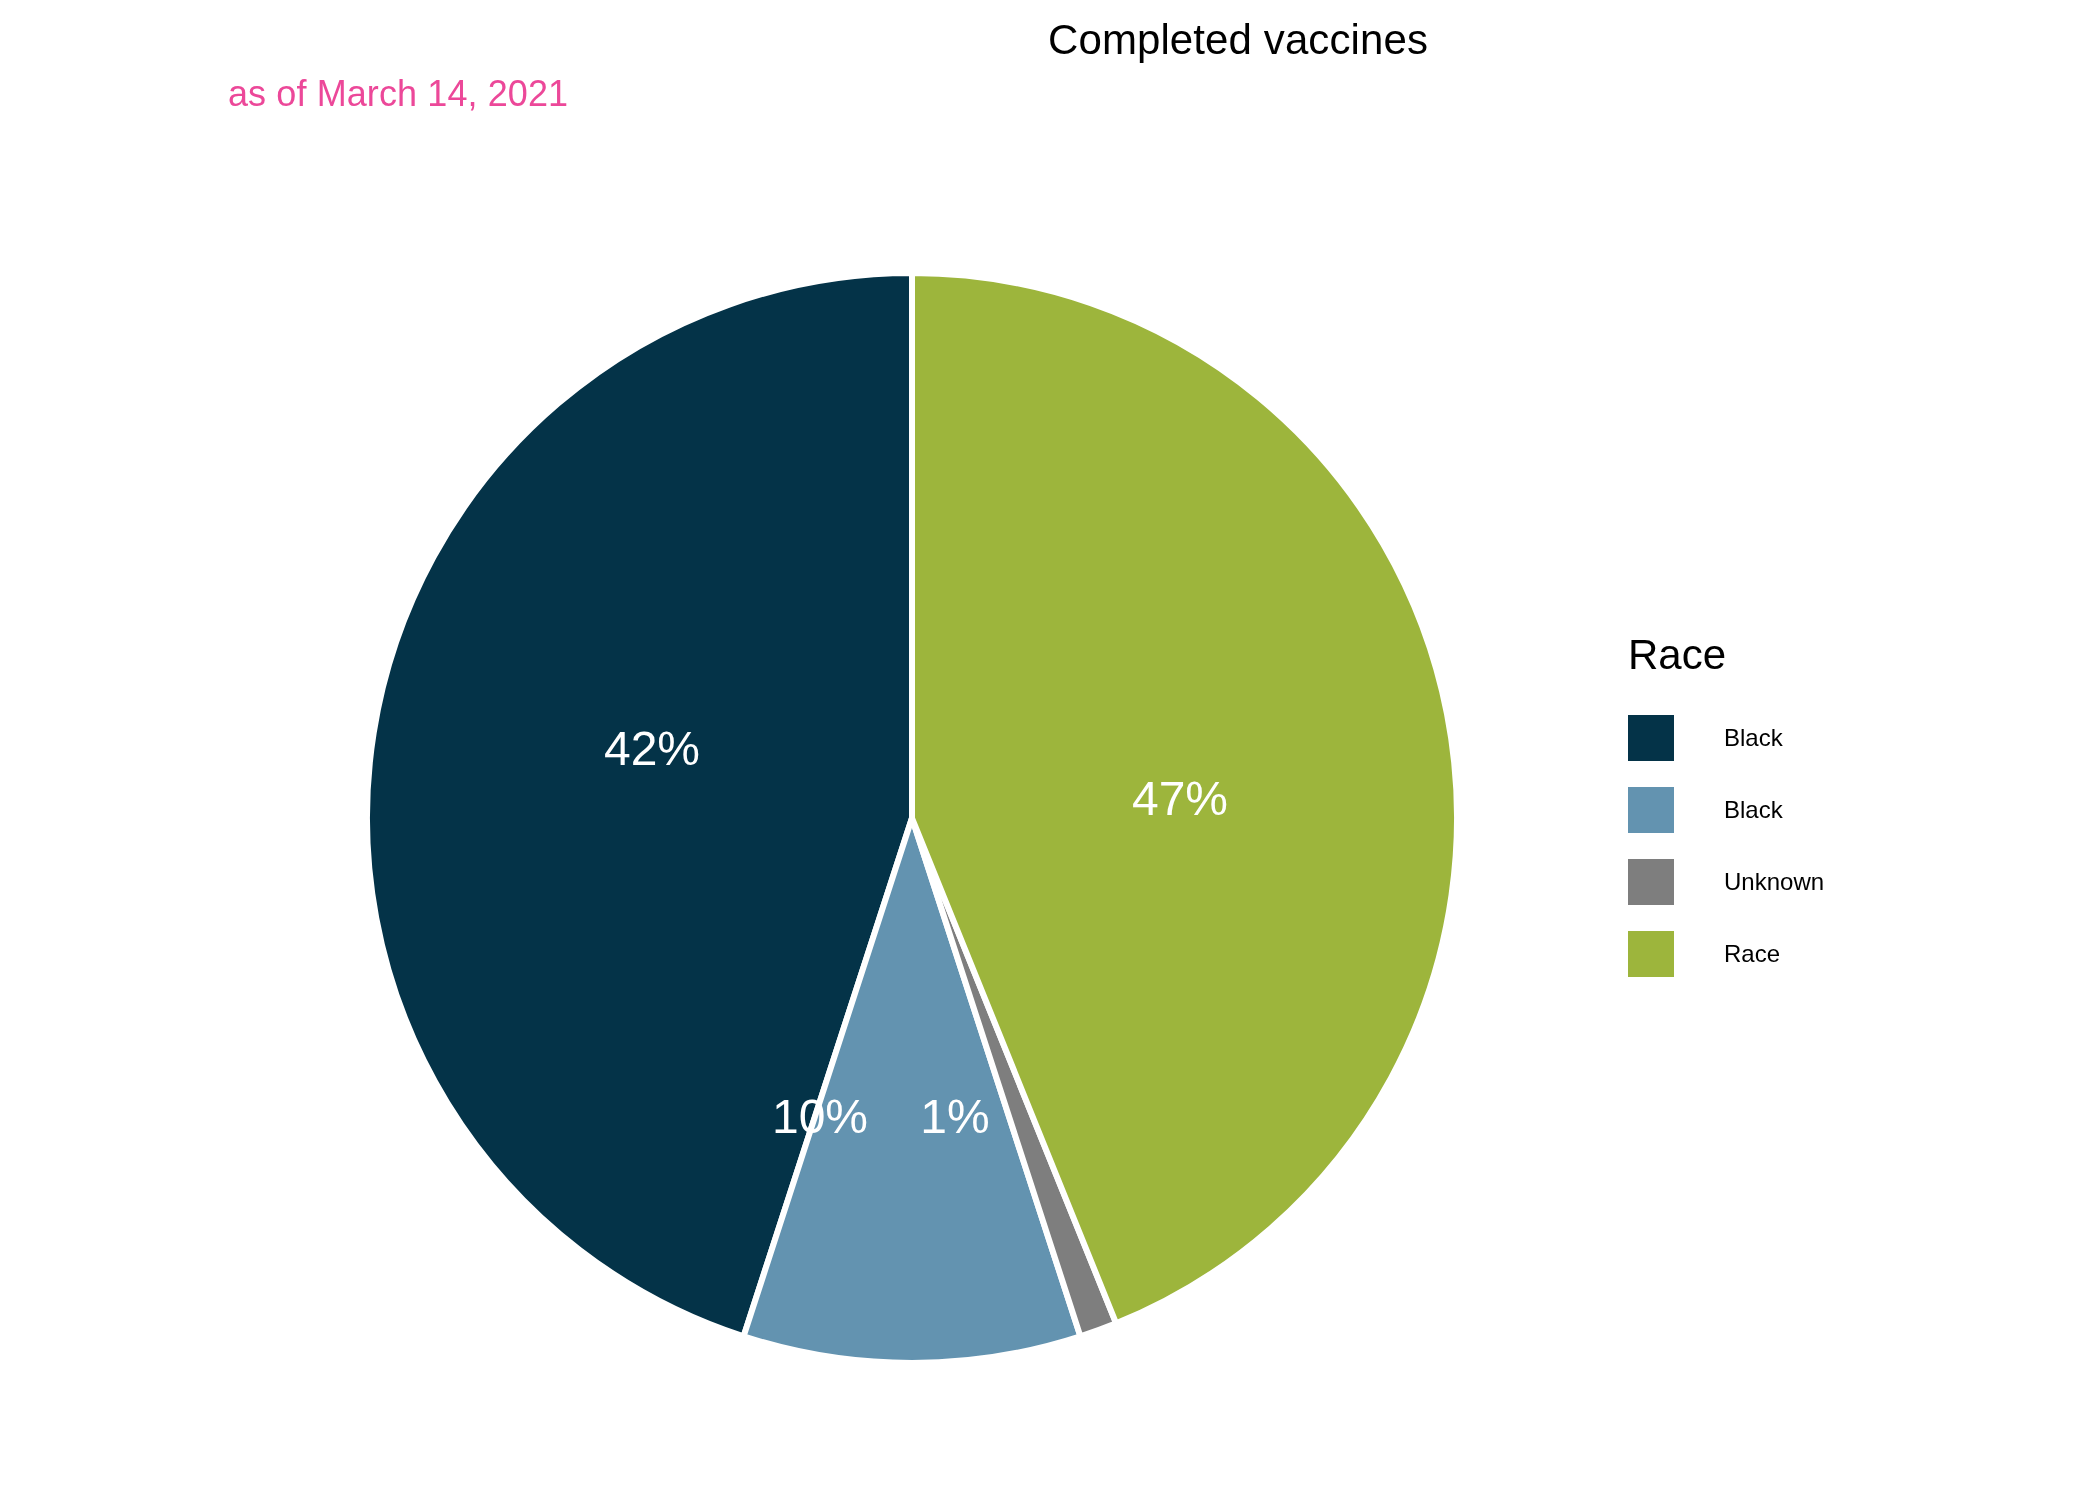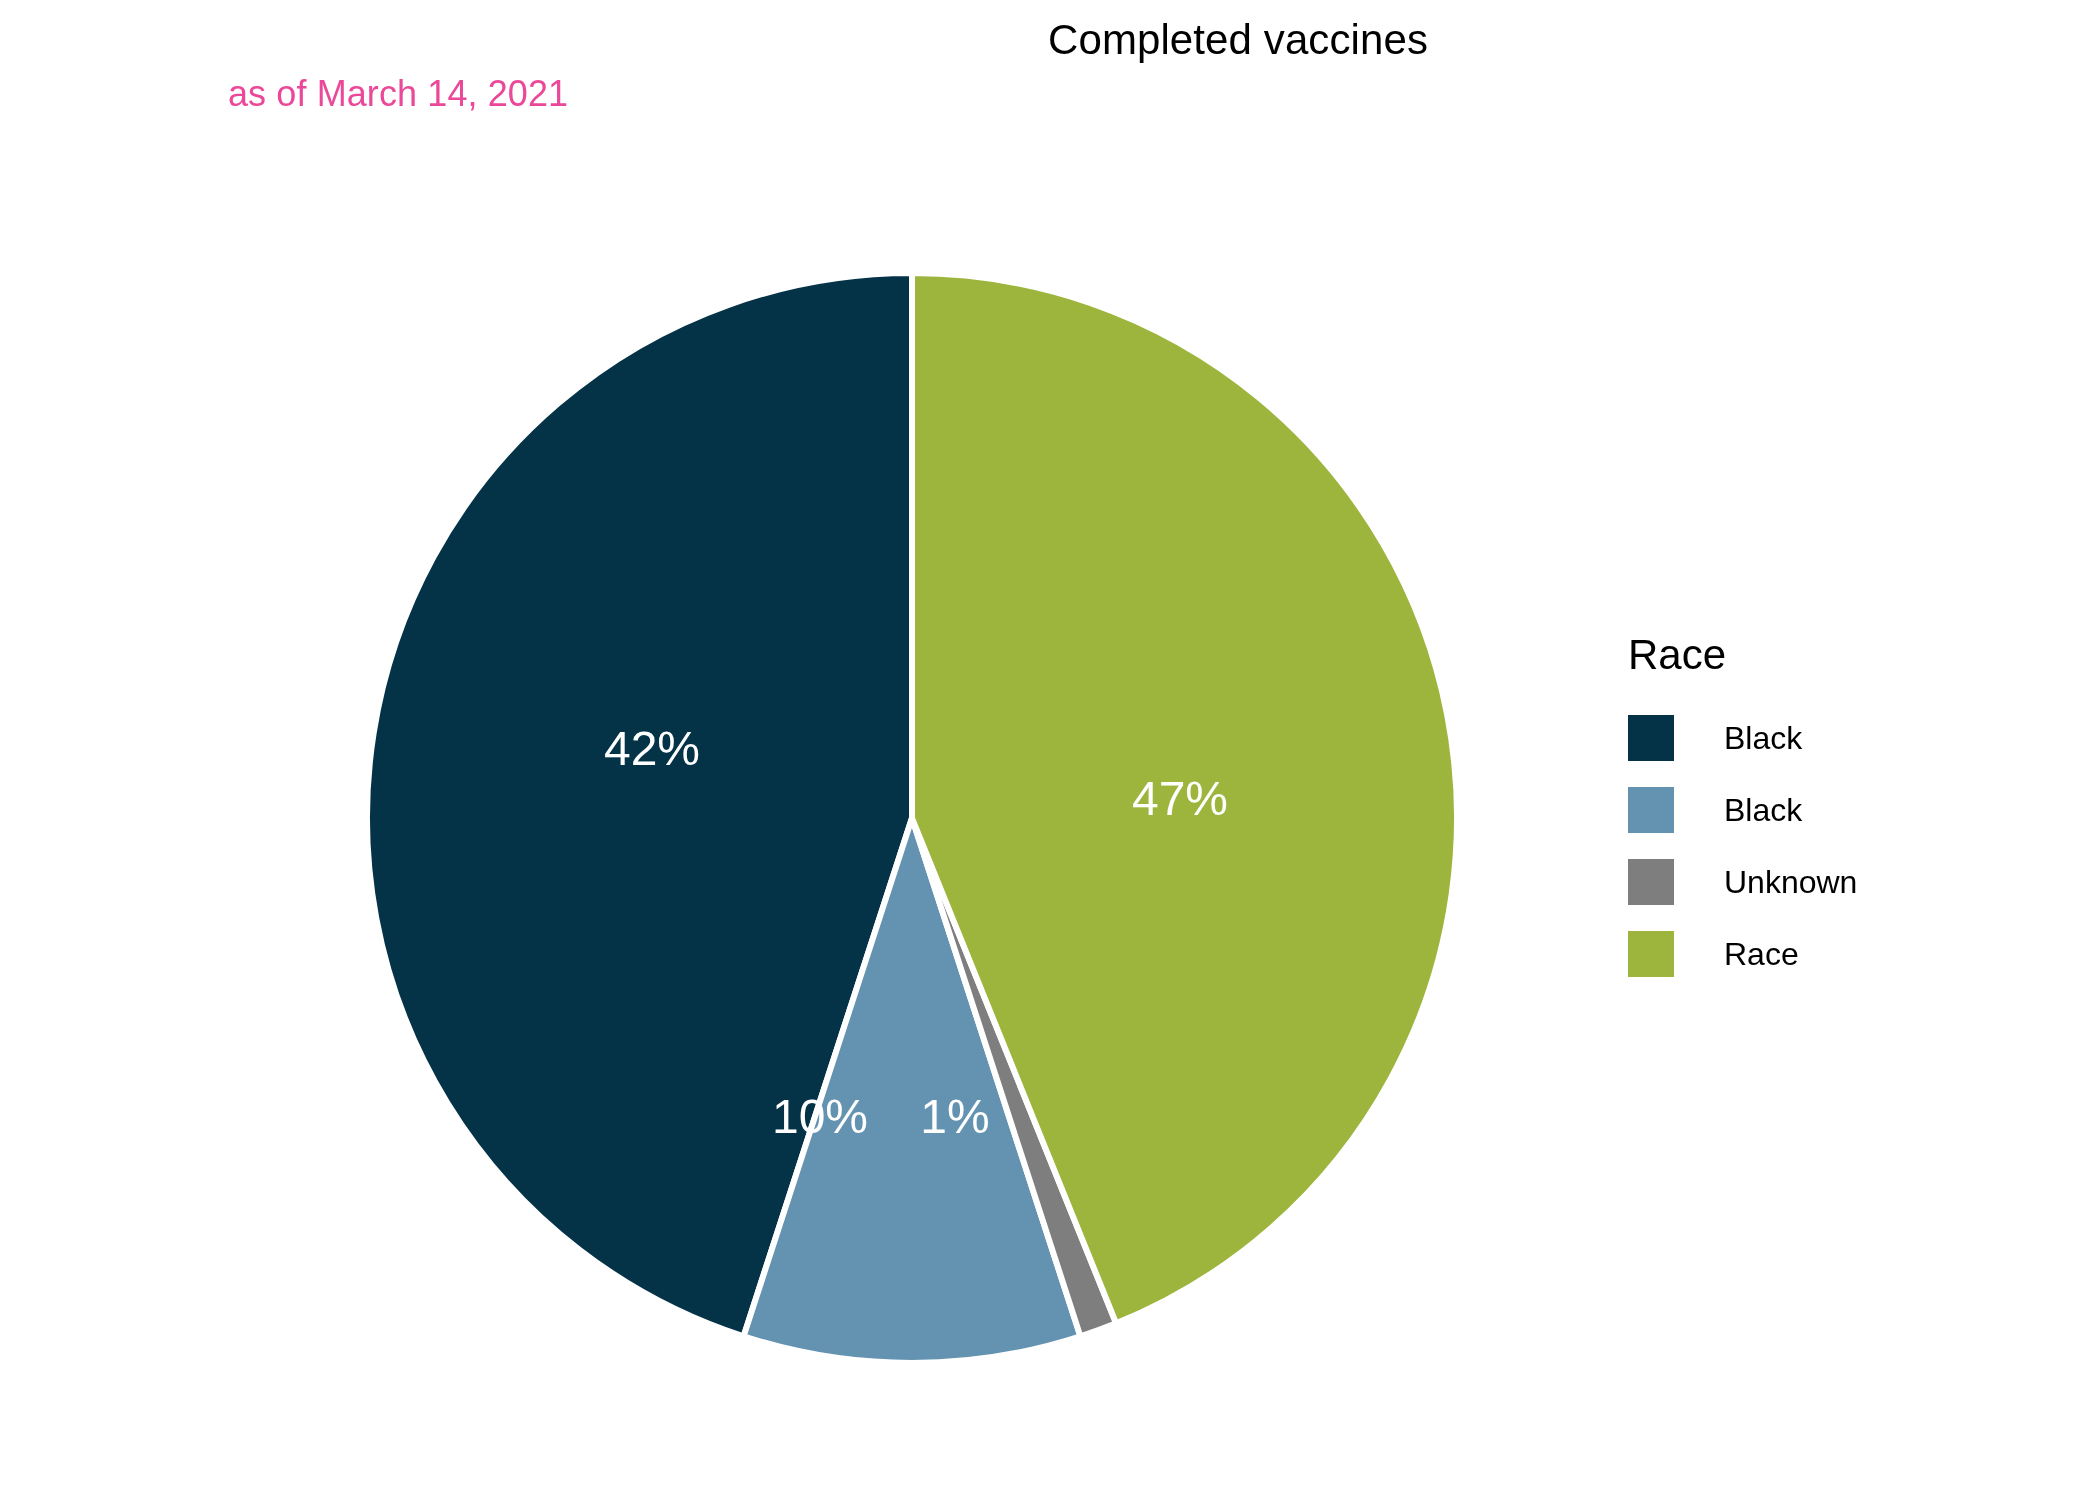--- a/index.html
+++ b/index.html
@@ -92,21 +92,21 @@
     align-items: center;
     height: 72px;
   }
   .legend-swatch {
     width: 46px;
     height: 46px;
     flex: 0 0 46px;
     display: block;
   }
   .legend-label {
-    font-size: 32px;
+    font-size: 24px;
     line-height: 44px;
     color: #000000;
     margin-left: 50px;
     white-space: nowrap;
   }
 </style>
 </head>
 <body>
 
 <div id="chart-root">

